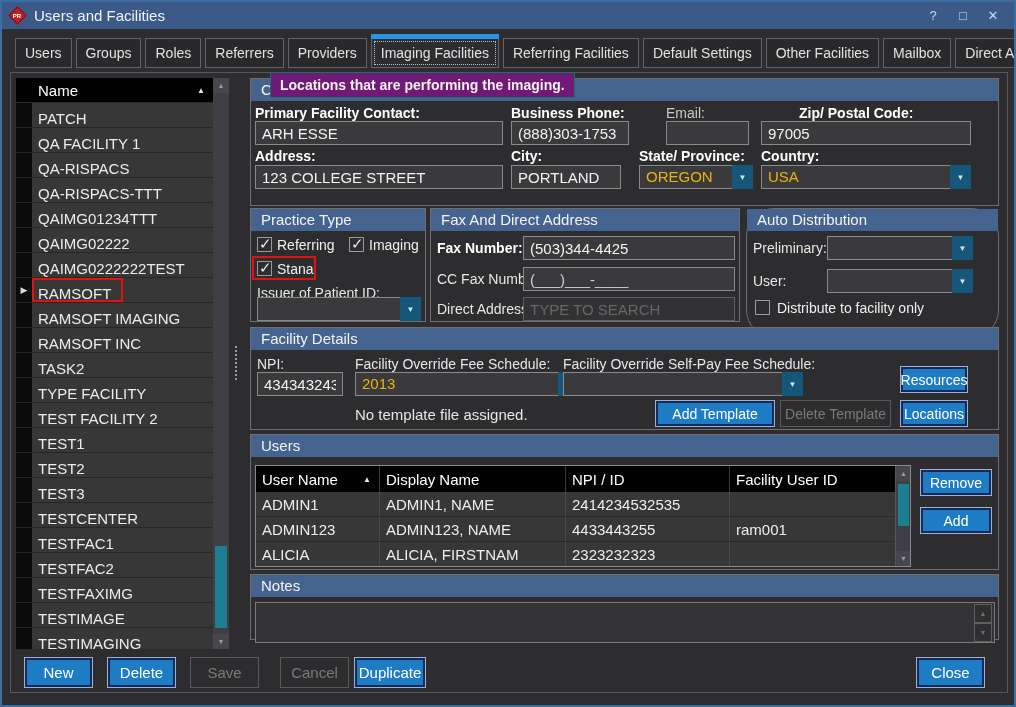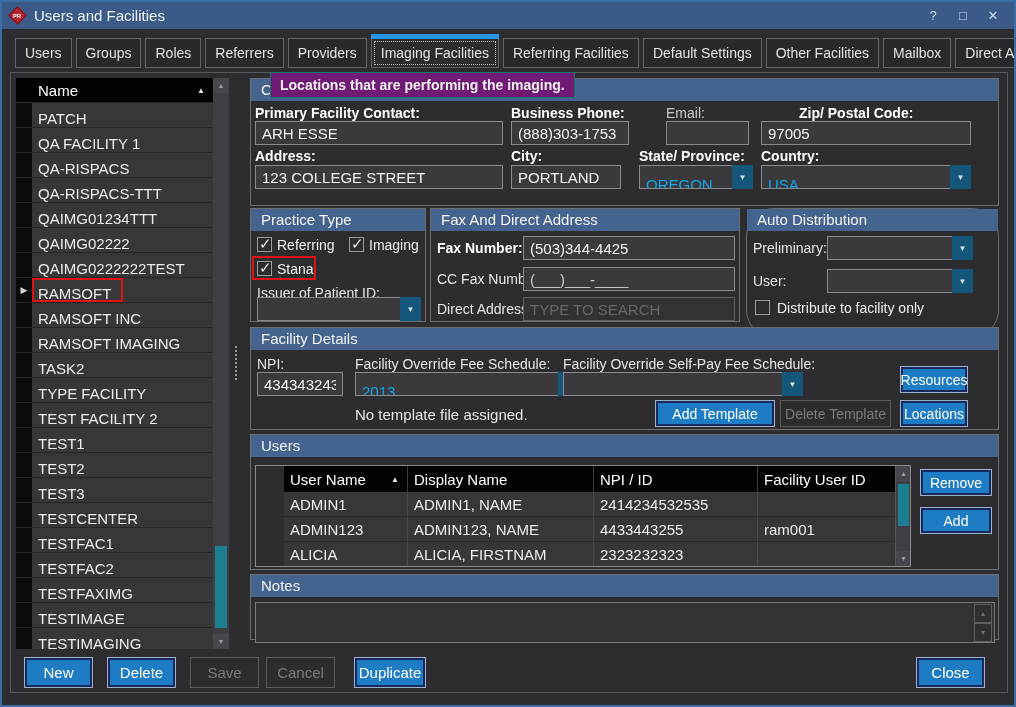--- a/index.html
+++ b/index.html
@@ -69,21 +69,21 @@
 
   input.tb, .tb { position:absolute; height:24px; background:#3a3a3d;
         border:1px solid #8a8a8a; color:#f2f2f2; font-size:15px; padding:0 6px;
         font-family:"Liberation Sans", sans-serif; }
   input.tb.dim { border-color:#5f5f5f; background:#323235; }
   input.tb.mask { color:#cccccc; }
   input.tb::placeholder { color:#676767; }
 
   .combo { position:absolute; height:24px; display:flex; }
   .combo-text { flex:1; background:#3a3a3d; border:1px solid #8a8a8a; border-right:none;
-                color:#0ea5e9; font-size:15px; line-height:22px; padding:8px 6px;
+                color:#eab308; font-size:15px; line-height:22px; padding:0 6px;
                 white-space:nowrap; overflow:hidden; }
   .combo-btn { width:21px; background:#14577a; display:flex; align-items:center;
                justify-content:center; flex:none; }
   .combo-btn b { font-size:8px; color:#d2e2ec; font-weight:normal; }
 
   .cb { position:absolute; width:15px; height:15px; background:#2d2d30;
         border:1px solid #9a9a9a; }
   .cb.checked::after { content:"✓"; position:absolute; left:1px; top:-3px;
         font-size:15px; color:#e8e8e8; }
   .cb-lab { position:absolute; font-size:14px; color:#efefef; white-space:nowrap; }
@@ -91,21 +91,21 @@
   
   .btn { position:absolute; background:#1e7cc4; border:1px solid #9fb0cc;
          box-shadow:inset 0 0 0 2px #16295a; color:#fff; font-size:14px;
          display:flex; align-items:center; justify-content:center;
          white-space:nowrap; cursor:default; }
   .btn.disabled { background:#2d2d30; border:1px solid #5a5a5a; box-shadow:none;
                   color:#7a7a7a; }
 
   
   .utable { position:absolute; left:4px; top:30px; width:656px; height:102px;
-            border:1px solid #8a8a8a; overflow:hidden; background:#2d2d30;padding-left:28px; }
+            border:1px solid #8a8a8a; overflow:hidden; background:#2d2d30; }
   .urow { display:flex; height:25px; border-bottom:1px solid #2a2a2a; background:#373737; }
   .urow.uhead { height:26px; background:#020202; border-bottom:none; }
   .ucell { font-size:15px; color:#ededed; line-height:25px; padding-left:6px;
            border-right:1px solid #4a4a4a; white-space:nowrap; overflow:hidden;
            display:flex; align-items:center; }
   .uhead .ucell { color:#fff; border-right:1px solid #3a3a3a; background:#020202; }
   .c0 { width:124px; flex:none; } .c1 { width:186px; flex:none; }
   .c2 { width:164px; flex:none; } .c3 { flex:1; }
   .ut-scroll { position:absolute; right:0; top:0; width:15px; height:100%;
                background:#3e3e44; border-left:1px solid #555; }
@@ -193,25 +193,25 @@
           <span class="row-label">QAIMG0222222TEST</span>
         </div>
         <div class="list-row">
           <span class="gutter">
             <span class="marker">▶</span>
           </span>
           <span class="row-label">RAMSOFT</span>
         </div>
         <div class="list-row">
           <span class="gutter"></span>
+          <span class="row-label">RAMSOFT IMAGING</span>
+        </div>
+        <div class="list-row">
+          <span class="gutter"></span>
           <span class="row-label">RAMSOFT INC</span>
-        </div>
-        <div class="list-row">
-          <span class="gutter"></span>
-          <span class="row-label">RAMSOFT IMAGING</span>
         </div>
         <div class="list-row">
           <span class="gutter"></span>
           <span class="row-label">TASK2</span>
         </div>
         <div class="list-row">
           <span class="gutter"></span>
           <span class="row-label">TYPE FACILITY</span>
         </div>
         <div class="list-row">
@@ -414,21 +414,21 @@
   <div class="group" style="left:248px; top:572px; width:749px; height:66px;">
     <div class="group-header">Notes</div>
     <textarea class="notes" style=""></textarea>
     <div class="spin" style="left:723px; top:29px;">▲</div>
     <div class="spin" style="left:723px; top:48px;">▼</div>
   </div>
 
   <div class="btn" style="left:22px; top:655px; width:69px; height:31px; font-size:15px;">New</div>
   <div class="btn" style="left:105px; top:655px; width:69px; height:31px; font-size:15px;">Delete</div>
   <div class="btn disabled" style="left:188px; top:655px; width:69px; height:31px; font-size:15px;">Save</div>
-  <div class="btn disabled" style="left:264px; top:655px; width:69px; height:31px; font-size:15px;">Cancel</div>
+  <div class="btn disabled" style="left:278px; top:655px; width:69px; height:31px; font-size:15px;">Cancel</div>
   <div class="btn" style="left:352px; top:655px; width:72px; height:31px; font-size:15px;">Duplicate</div>
   <div class="btn" style="left:914px; top:655px; width:69px; height:31px; font-size:15px;">Close</div>
 
   <div class="tooltip">Locations that are performing the imaging.</div>
 
   <div class="redbox" style="left:30px; top:276px; width:91px; height:24px;"></div>
   <div class="redbox" style="left:250px; top:254px; width:64px; height:24px;"></div>
 
 </div>
 

